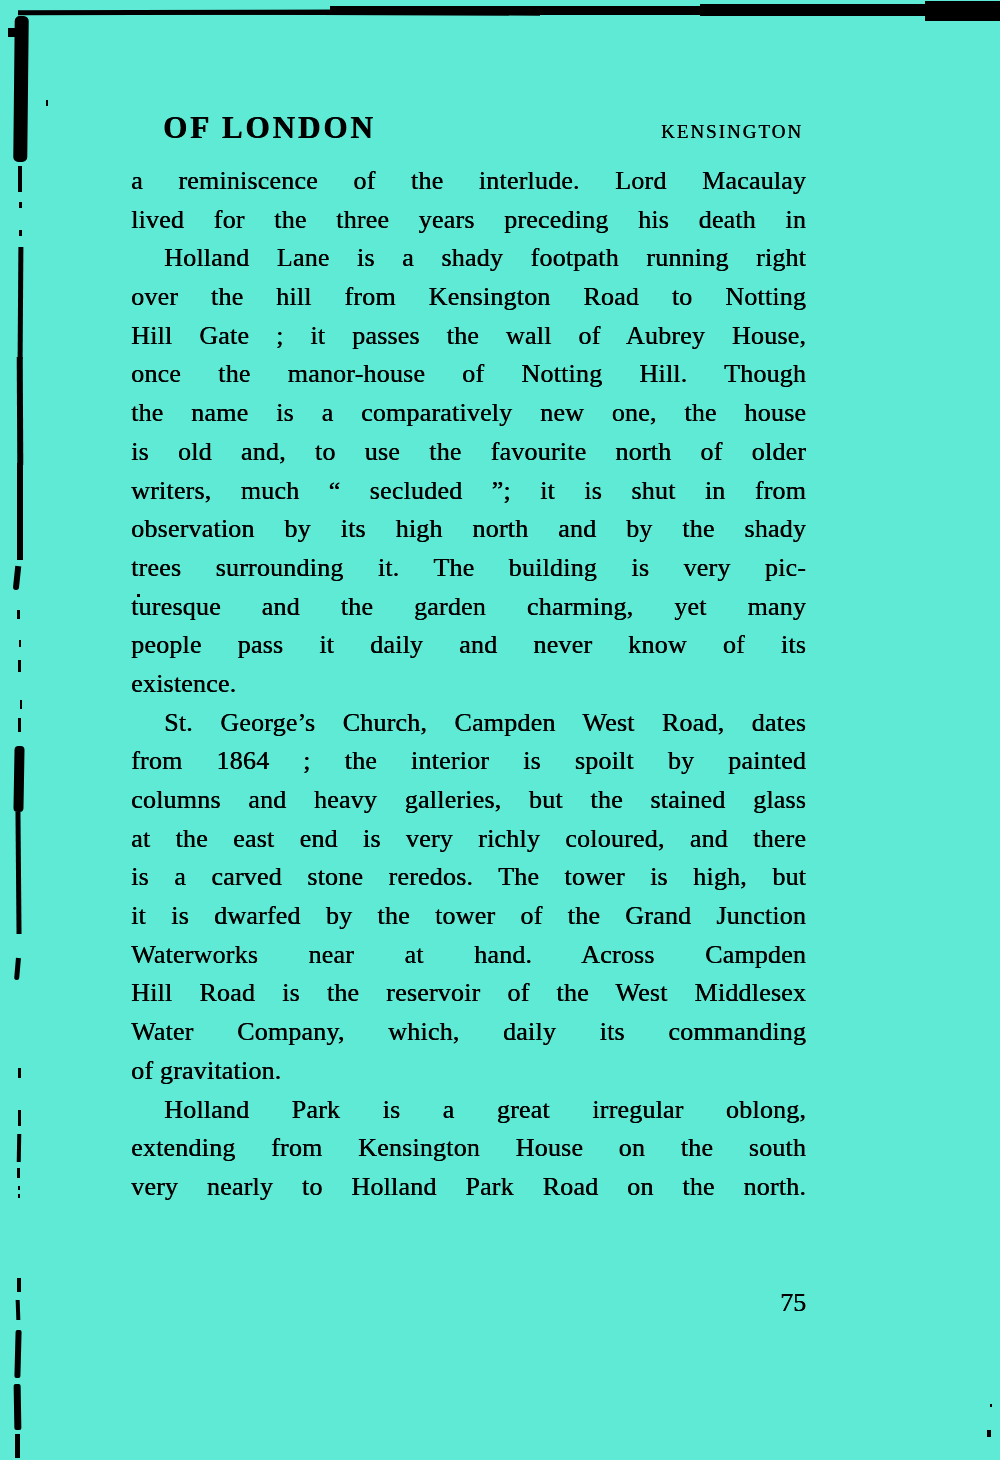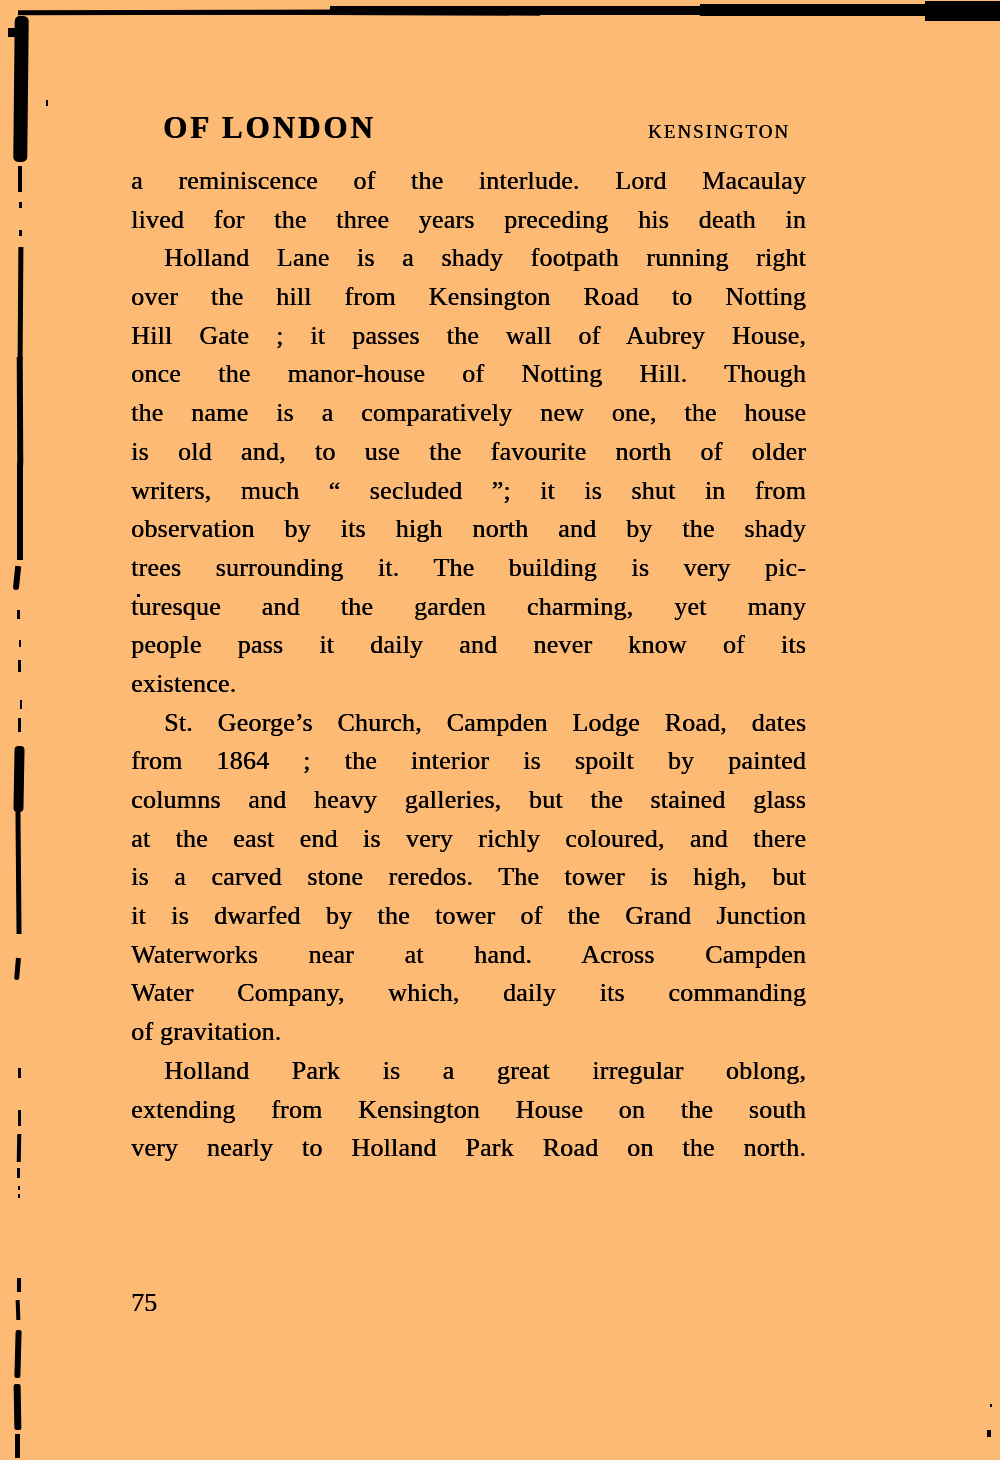--- a/index.html
+++ b/index.html
@@ -4,41 +4,41 @@
 <style>
   html, body { margin: 0; padding: 0; }
   body {
     width: 1000px; height: 1460px;
     background: #ffffff;
     position: relative;
     overflow: hidden;
     font-family: "Liberation Serif", serif;
     color: #000;
   }
-  .page { position: absolute; inset: 0; background: #fdba74; }
+  .page { position: absolute; inset: 0; background: #5eead4; }
 
   
   .art { position: absolute; background: #000; }
 
   
   .running-head {
     position: absolute;
     left: 131px; top: 110px; width: 675px;
     display: flex; justify-content: space-between; align-items: baseline;
   }
   .head-left {
     margin-left: 32px;
     font-size: 31px; font-weight: bold;
     letter-spacing: 3px;
     text-shadow: 0.6px 0 0 #000;
   }
   .head-right {
     font-size: 19px;
     letter-spacing: 2px;
-    margin-right: 16px;
+    margin-right: 3px;
     text-shadow: 0.4px 0 0 #000;
     text-align: center;
   }
 
   
   .body-text {
     position: absolute;
     left: 131px; top: 162px; width: 675px;
     font-size: 26px;
     text-shadow: 0.45px 0 0 #000;
@@ -48,21 +48,21 @@
     height: 38.7px; line-height: 38.7px;
     text-align: justify; text-align-last: justify;
     overflow: hidden;
   }
   .line.end { text-align-last: left; }
   .line.indent { padding-left: 33px; font-family: Liberation Serif, serif; }
 
   .page-number {
     position: absolute;
     left: 131px; top: 1288px; width: 675px;
-    text-align: left;
+    text-align: right;
     font-size: 26px;
     text-shadow: 0.45px 0 0 #000;
   }
 </style>
 </head>
 <body>
 
 <div class="page">
 
   <div class="art" style="left:18px; top:9px; width:982px; height:5px; transform:rotate(-0.15deg);"></div>
@@ -121,27 +121,28 @@
     <div class="line">once the manor-house of Notting Hill. Though</div>
     <div class="line">the name is a comparatively new one, the house</div>
     <div class="line">is old and, to use the favourite north of older</div>
     <div class="line">writers, much “ secluded ”; it is shut in from</div>
     <div class="line">observation by its high north and by the shady</div>
     <div class="line">trees surrounding it. The building is very pic-</div>
     <div class="line">turesque and the garden charming, yet many</div>
     <div class="line">people pass it daily and never know of its</div>
     <div class="line end">existence.</div>
 
-    <div class="line indent">St. George’s Church, Campden Lodge Road, dates</div>
+    <div class="line indent">St. George’s Church, Campden West Road, dates</div>
     <div class="line">from 1864 ; the interior is spoilt by painted</div>
     <div class="line">columns and heavy galleries, but the stained glass</div>
     <div class="line">at the east end is very richly coloured, and there</div>
     <div class="line">is a carved stone reredos. The tower is high, but</div>
     <div class="line">it is dwarfed by the tower of the Grand Junction</div>
     <div class="line">Waterworks near at hand. Across Campden</div>
+    <div class="line">Hill Road is the reservoir of the West Middlesex</div>
     <div class="line">Water Company, which, daily its commanding</div>
     <div class="line end">of gravitation.</div>
 
     <div class="line indent">Holland Park is a great irregular oblong,</div>
     <div class="line">extending from Kensington House on the south</div>
     <div class="line">very nearly to Holland Park Road on the north.</div>
   </main>
 
   <div class="page-number">75</div>
 

